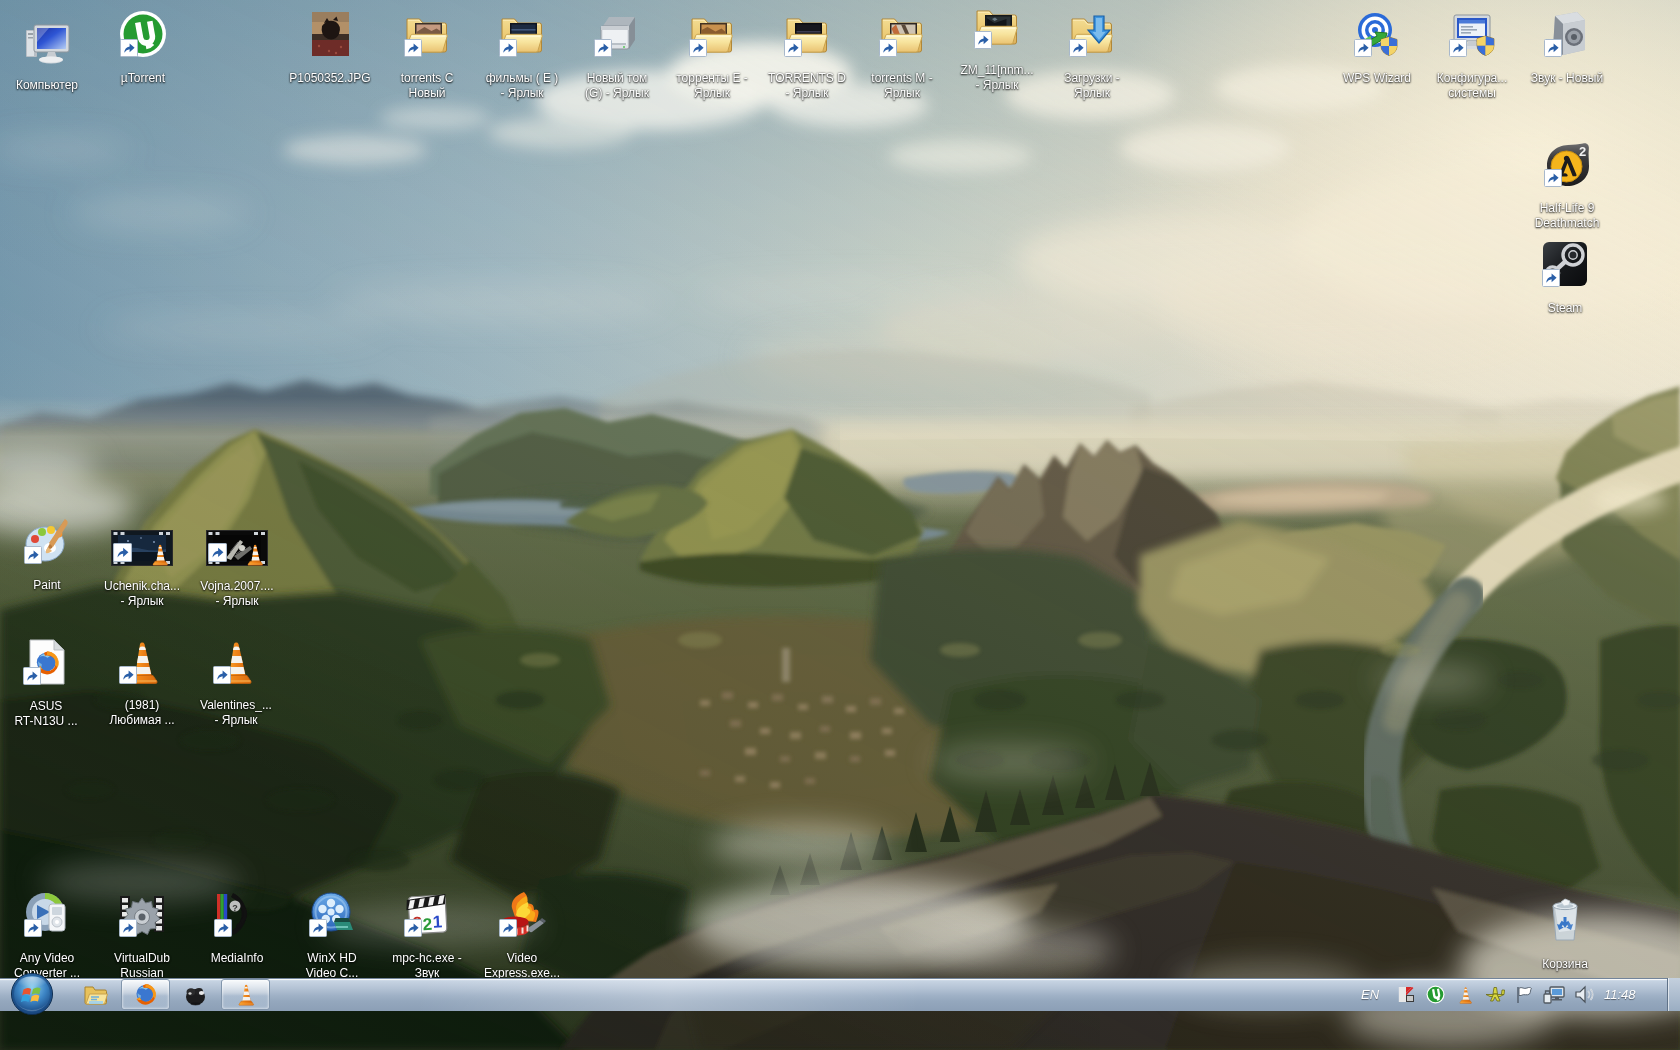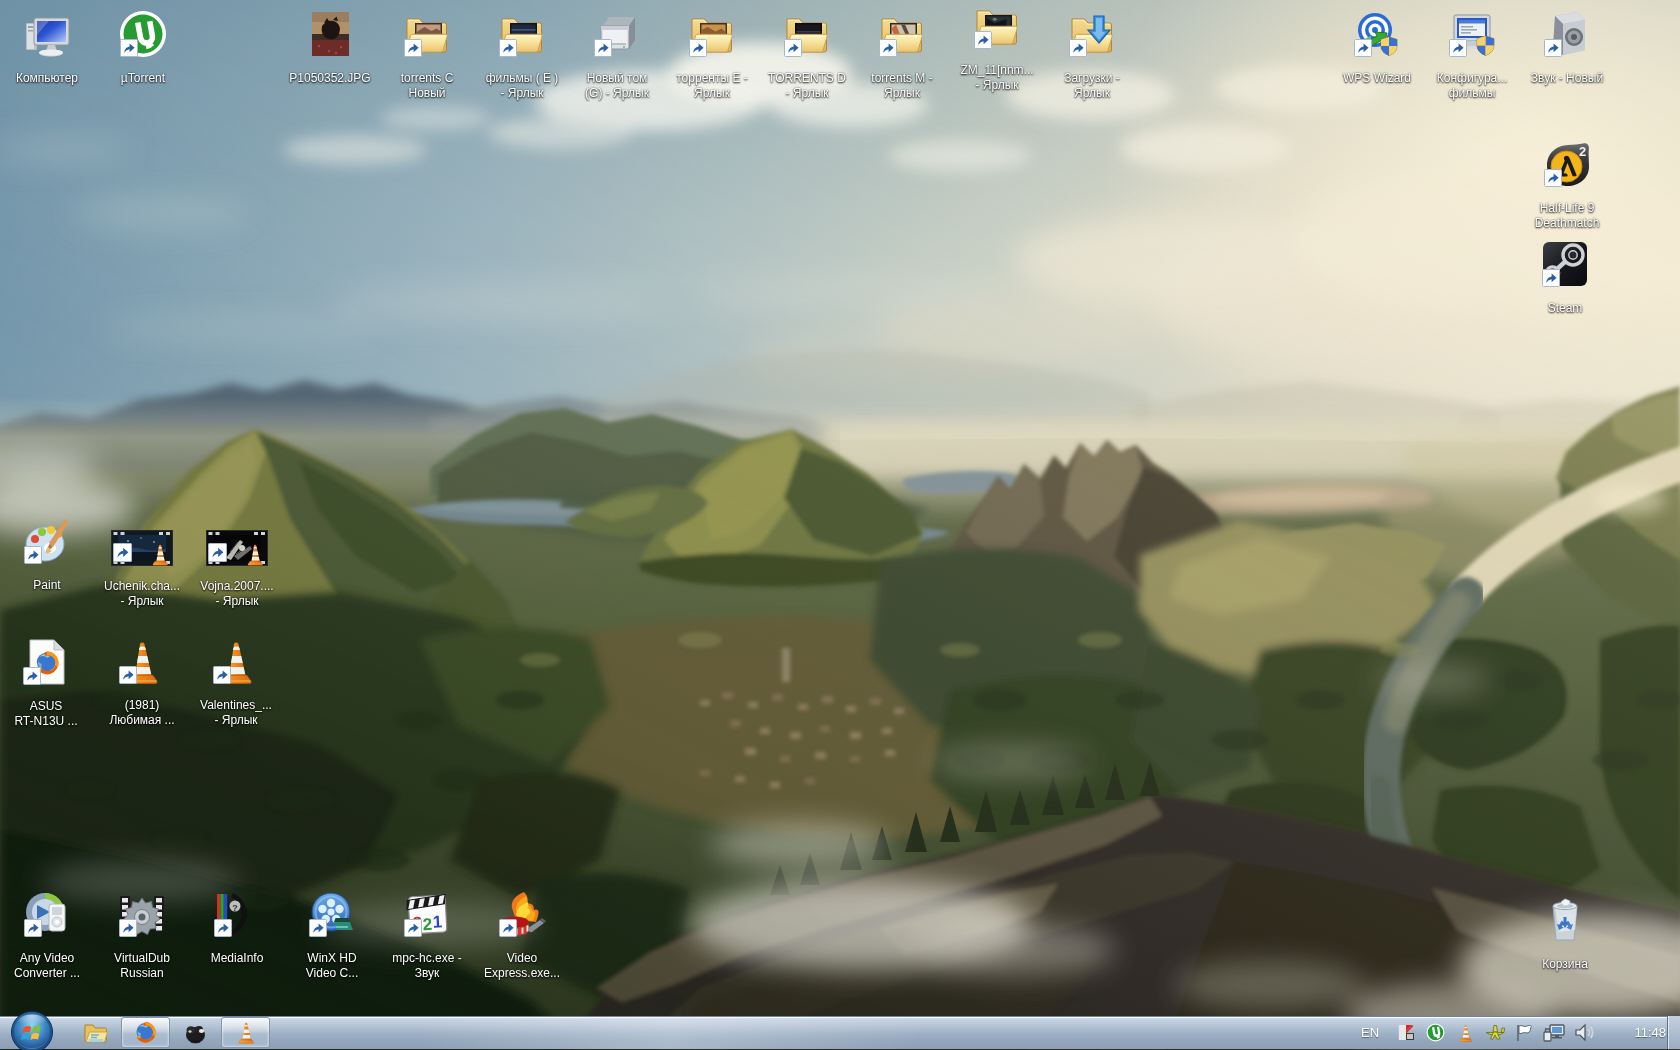--- a/index.html
+++ b/index.html
@@ -387,21 +387,21 @@
       <path d="M16,3 A13,13 0 1 1 4.6,22.2 L8.4,19.8 A9.2,9.2 0 1 0 16,6.8 Z" fill="#e66000"></path>
       <path d="M12.5,4.6 C15,2.4 19.5,2.6 22,4.8 C23.7,6.4 24.5,8.6 24.2,10.8 C21.5,8 17.5,6.8 13.8,7.8 Z" fill="#e66000"></path>
       <path d="M4.6,22.2 L8.4,19.8 C8.9,21 9.7,22 10.7,22.8 C8.6,23.3 6.4,23.1 4.6,22.2 Z" fill="#f9a11b"></path>
       <path d="M16,3 A13,13 0 0 1 28.4,21 L25.2,18.6 A9.2,9.2 0 0 0 16,6.8 Z" fill="#f9a11b" opacity="0.85"></path>
     </symbol>
   </defs>
 </svg>
 
 <div id="icons">
 
-<div class="ic" style="left:-1px;top:10px">
+<div class="ic" style="left:-1px;top:17px">
         <svg class="main" width="48" height="48">
   <g>
     <rect x="3" y="13" width="11" height="27" rx="1" fill="#b9bfc6"></rect>
     <rect x="4" y="14" width="7" height="25" fill="#dde1e5"></rect>
     <rect x="5" y="16" width="5" height="2" fill="#9aa1a8"></rect>
             <rect x="5" y="20" width="5" height="1.5" fill="#9aa1a8"></rect>
     <rect x="11" y="8" width="35" height="27" rx="2" fill="#d4d9de" stroke="#8d959c" stroke-width="1"></rect>
     <rect x="14" y="11" width="29" height="21" fill="url(#scrg)"></rect>
     <path d="M14,11 L26,11 L14,25 Z" fill="#ffffff" opacity="0.25"></path>
     <path d="M25,35 h7 l2,6 h-11 Z" fill="#c7ccd1"></path>
@@ -606,21 +606,21 @@
     <rect x="14" y="36" width="20" height="3" rx="1.5" fill="#d8dce0"></rect>
   </g>
   <svg x="27" y="25" width="21" height="21" viewBox="0 0 20 20">
             <use href="#shield"></use>
           </svg>
   <svg x="1" y="29" width="18" height="18" viewBox="0 0 18 18">
             <use href="#shc"></use>
           </svg>
         </svg>
   <div class="lbl">Конфигура...
-фильмы</div>
+системы</div>
       </div>
 
 <div class="ic" style="left:1519px;top:10px">
         <svg class="main" width="48" height="48">
   <g>
     <path d="M14,4 L38,0 L44,8 L44,40 L20,46 L12,38 Z" fill="#c9ced4" opacity="0"></path>
     <path d="M12,6 L34,2 L42,10 L42,40 L20,45 L10,38 Z" fill="#b4bac1"></path>
     <path d="M12,6 L34,2 L42,10 L20,14 Z" fill="#d9dde1"></path>
     <path d="M20,14 L42,10 L42,40 L20,45 Z" fill="#c8cdd2"></path>
     <path d="M12,6 L20,14 L20,45 L10,38 Z" fill="#888f98"></path>
@@ -957,21 +957,21 @@
       <path d="M24,22 l-4,6 h2.5 v5 h3 v-5 h2.5 Z" transform="rotate(180 24 27)"></path>
       <path d="M18,34 l-2,-6 2.2,0.8 2.5,-4 2.6,1.6 -2.6,4 2,1 Z"></path>
       <path d="M30,34 l2,-6 -2.2,0.8 -2.5,-4 -2.6,1.6 2.6,4 -2,1 Z" opacity="0.9"></path>
     </g>
   </g>
         </svg>
   <div class="lbl">Корзина</div>
       </div>
 </div>
 
-<div id="taskbar" style="position:absolute;left:0;top:1016px;width:1680px;height:33px;">
+<div id="taskbar" style="position:absolute;left:0;top:978px;width:1680px;height:33px;font-style:italic;">
   <div style="position:absolute;inset:0;background:linear-gradient(180deg,#e8eef5 0%,#c6d3e2 6%,#b3c2d4 30%,#9fb1c6 52%,#94a7bd 70%,#8c9fb6 100%);border-top:1px solid #72849a;box-sizing:border-box;"></div>
   <div style="position:absolute;left:0;top:1px;width:100%;height:1px;background:rgba(255,255,255,.75)"></div>
 
   <div style="position:absolute;left:420px;top:1px;width:500px;height:32px;background:linear-gradient(100deg,rgba(255,255,255,0) 0%,rgba(255,255,255,.25) 50%,rgba(255,255,255,0) 100%);"></div>
 
   <svg style="position:absolute;left:10px;top:-5px" width="44" height="43">
     <defs>
       <radialGradient id="orbg" cx="0.5" cy="0.35" r="0.75">
         <stop offset="0" stop-color="#8ed0f0"></stop>
             <stop offset="0.45" stop-color="#3c84c4"></stop>
@@ -1065,17 +1065,17 @@
     <path d="M2.5,8 V5 h4 V8" fill="none" stroke="#525a62" stroke-width="1.3"></path>
   </svg>
 
   <svg style="position:absolute;left:1574px;top:7px" width="22" height="19">
     <path d="M2,7 h4 l5,-5 v15 l-5,-5 H2 Z" fill="#e8edf2" stroke="#4a525a" stroke-width="1.2"></path>
     <path d="M14,6 a5,5 0 0 1 0,7" fill="none" stroke="#e8edf2" stroke-width="1.6"></path>
     <path d="M16.5,4 a8,8 0 0 1 0,11" fill="none" stroke="#e8edf2" stroke-width="1.6"></path>
     <path d="M14,6 a5,5 0 0 1 0,7 M16.5,4 a8,8 0 0 1 0,11" fill="none" stroke="#4a525a" stroke-width="0.5" opacity="0.4"></path>
   </svg>
 
-  <div style="position:absolute;left:1604px;top:0;width:62px;height:39px;color:#fff;font-size:13px;line-height:33px;text-align:right;text-shadow:0 1px 1px rgba(0,0,0,.45)">11:48</div>
+  <div style="position:absolute;left:1604px;top:0;width:62px;height:39px;color:#fff;font-size:13px;line-height:33px;text-align:left;text-shadow:0 1px 1px rgba(0,0,0,.45)">11:48</div>
 
   <div style="position:absolute;right:0;top:0;width:12px;height:33px;background:linear-gradient(180deg,#c4d0de,#9aadc2);border-left:1px solid #5f7288;box-shadow:inset 1px 0 0 rgba(255,255,255,.6)"></div>
 </div>
 </div>
 
 </body></html>

